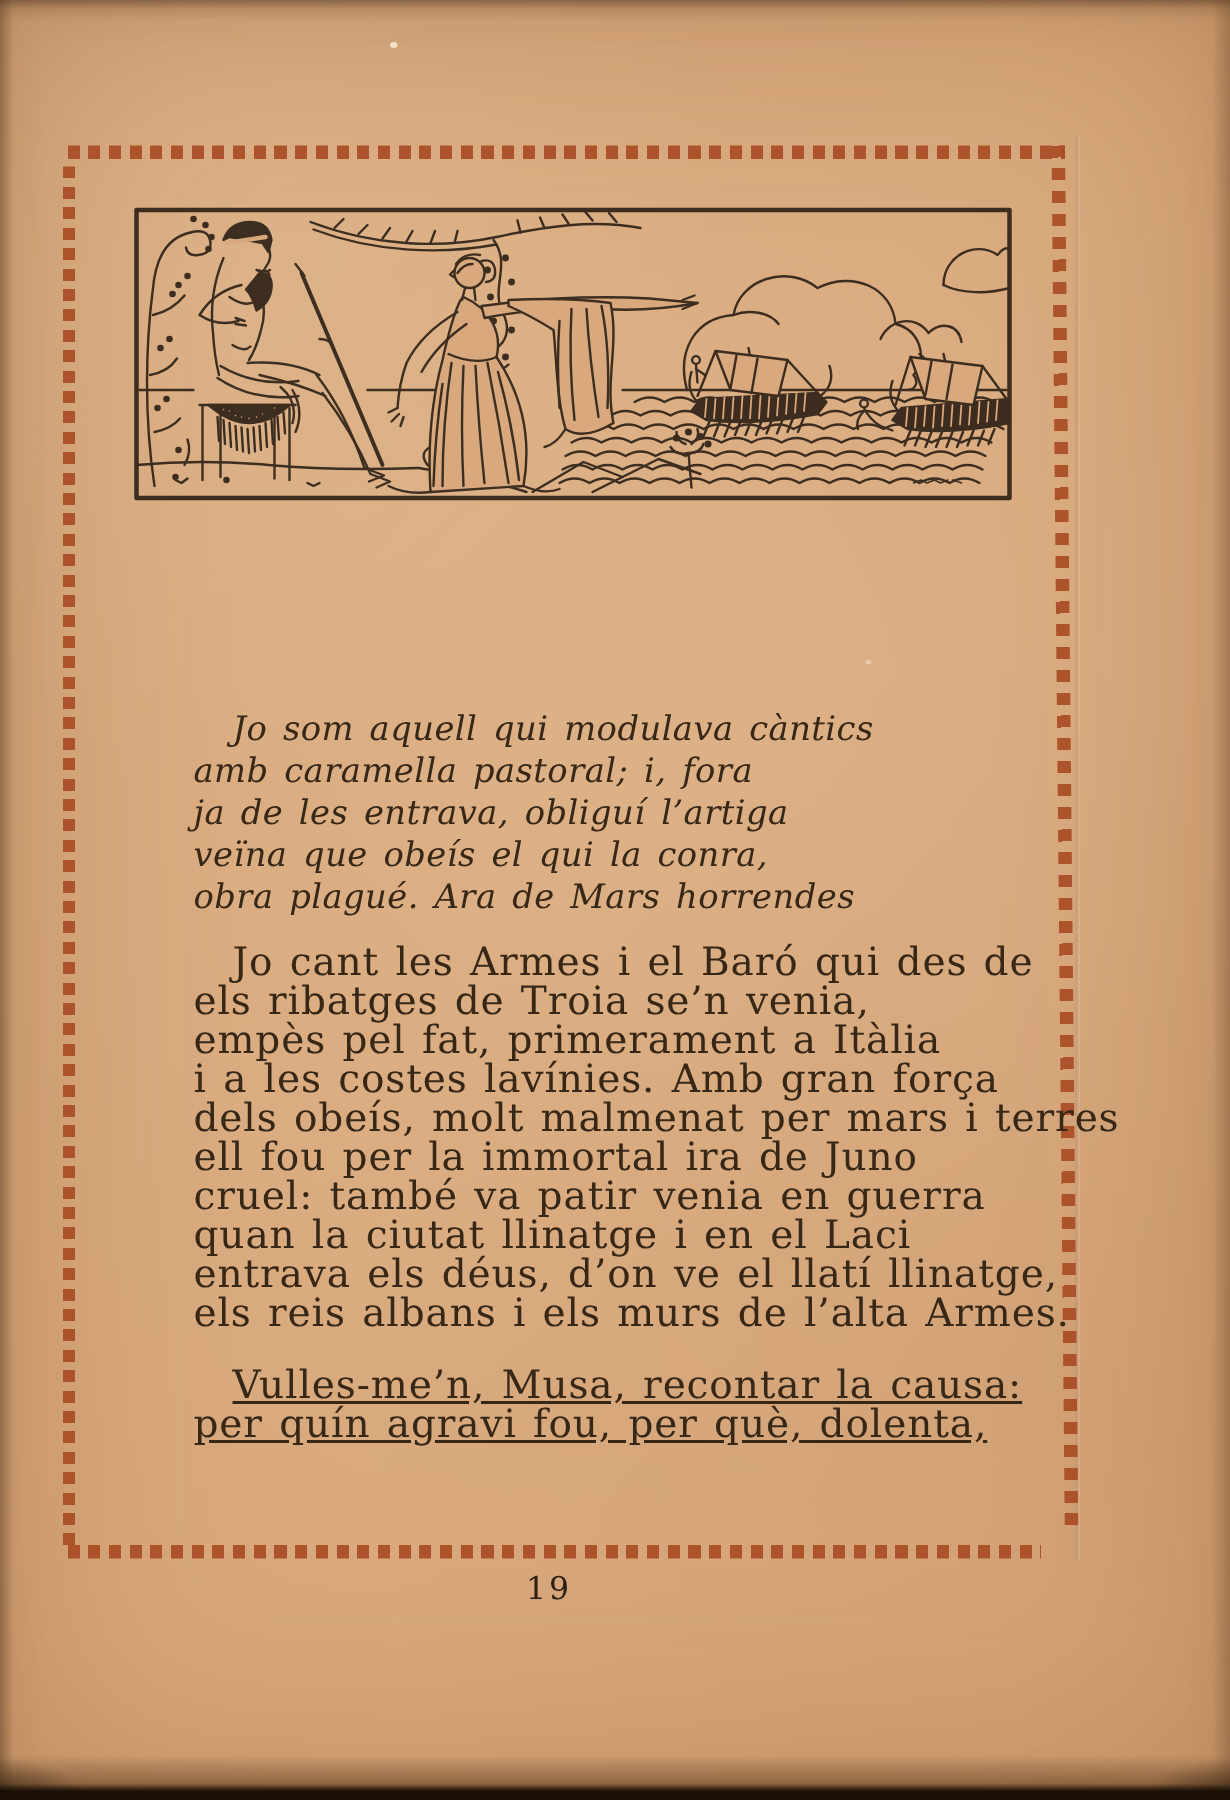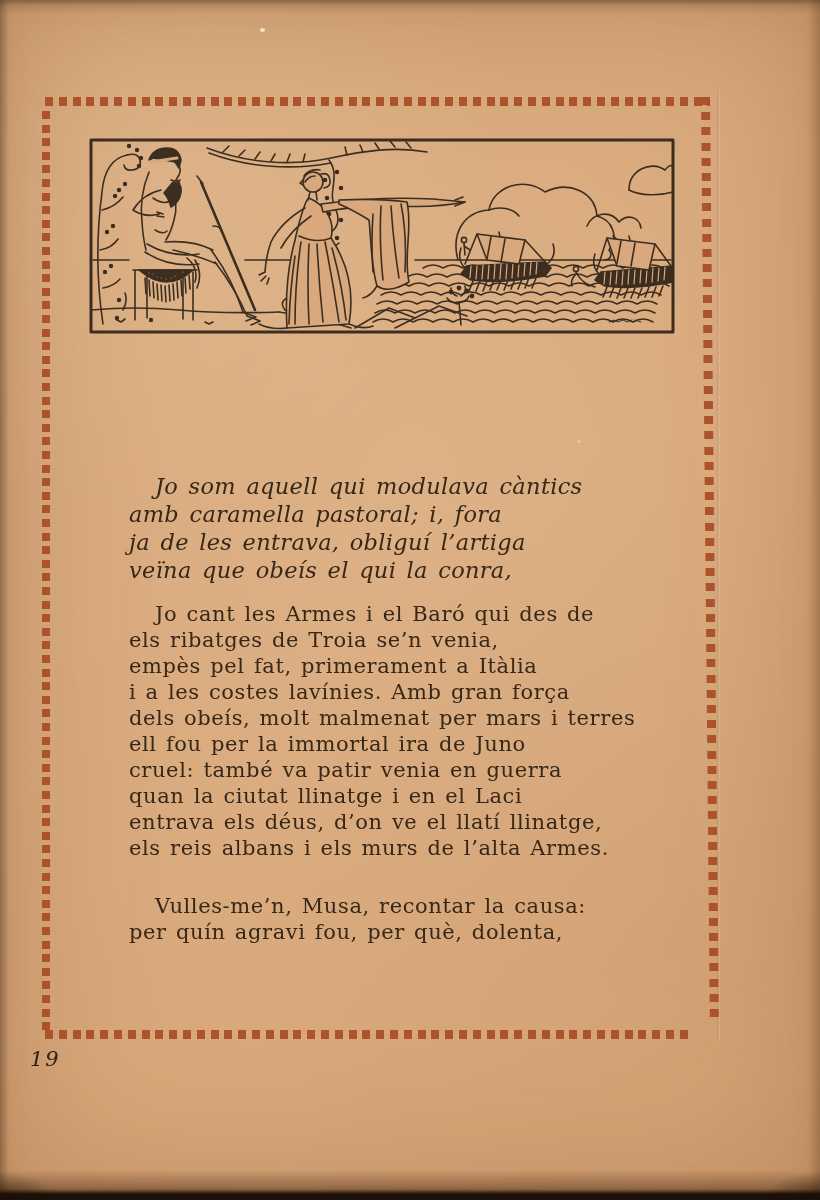--- a/index.html
+++ b/index.html
@@ -47,28 +47,28 @@
   .marks-right{left:701px;top:97px;width:9px;height:922px;transform:rotate(-.55deg);transform-origin:top center;
     background:repeating-linear-gradient(180deg, var(--rust) 0 8px, rgba(0,0,0,0) 8px 15.2px);}
 
   
   .illo{position:absolute;left:88px;top:138px;width:588px;height:196px;}
   .illo svg{display:block;width:100%;height:100%;opacity:.94;}
 
   
   .textcol{position:absolute;left:129px;top:472px;width:566px;color:var(--ink);}
   .epigraph{font-style:italic;font-size:22.5px;line-height:28px;letter-spacing:.3px;word-spacing:3px;}
-  .stanza{font-size:21px;line-height:26px;letter-spacing:.6px;word-spacing:2px;}
+  .stanza{font-size:26px;line-height:26px;letter-spacing:.6px;word-spacing:2px;}
   .stanza-1{margin-top:17px;}
-  .stanza-2{margin-top:32px;}
+  .stanza-2{margin-top:22px;text-decoration:underline;}
   .vline{white-space:nowrap;}
   .vline.indent{padding-left:26px;}
 
-  .pagenum{position:absolute;left:30px;top:1047px;width:672px;text-align:left;
-    font-size:21px;letter-spacing:2px;color:#2d2013;font-style:italic;}
+  .pagenum{position:absolute;left:30px;top:1047px;width:672px;text-align:center;
+    font-size:21px;letter-spacing:2px;color:#2d2013;}
 </style>
 </head>
 <body>
 
 <div class="page">
 
   <div class="edge edge-top"></div>
   <div class="edge edge-left"></div>
   <div class="edge edge-right"></div>
   <div class="edge edge-bottom"></div>
@@ -247,20 +247,21 @@
       </g>
     </svg>
   </div>
 
   <div class="textcol">
     <div class="epigraph">
       <div class="vline indent">Jo som aquell qui modulava càntics</div>
       <div class="vline">amb caramella pastoral; i, fora</div>
       <div class="vline">ja de les entrava, obliguí l’artiga</div>
       <div class="vline">veïna que obeís el qui la conra,</div>
+      <div class="vline">obra plagué. Ara de Mars horrendes</div>
     </div>
 
     <div class="stanza stanza-1">
       <div class="vline indent">Jo cant les Armes i el Baró qui des de</div>
       <div class="vline">els ribatges de Troia se’n venia,</div>
       <div class="vline">empès pel fat, primerament a Itàlia</div>
       <div class="vline">i a les costes lavínies. Amb gran força</div>
       <div class="vline">dels obeís, molt malmenat per mars i terres</div>
       <div class="vline">ell fou per la immortal ira de Juno</div>
       <div class="vline">cruel: també va patir venia en guerra</div>

